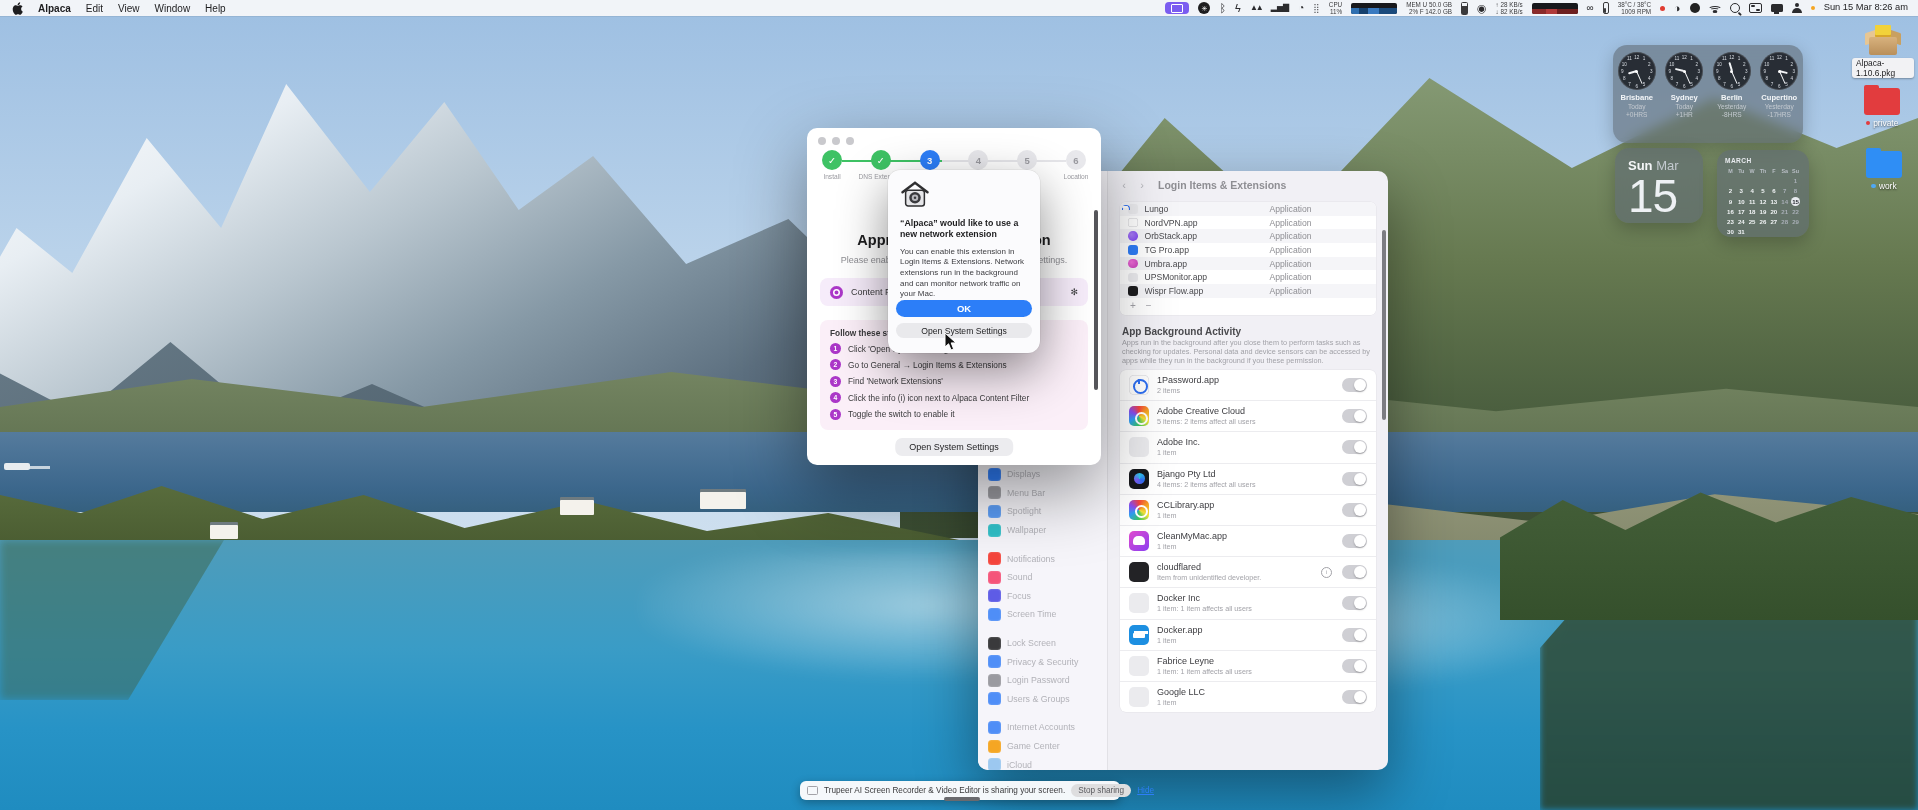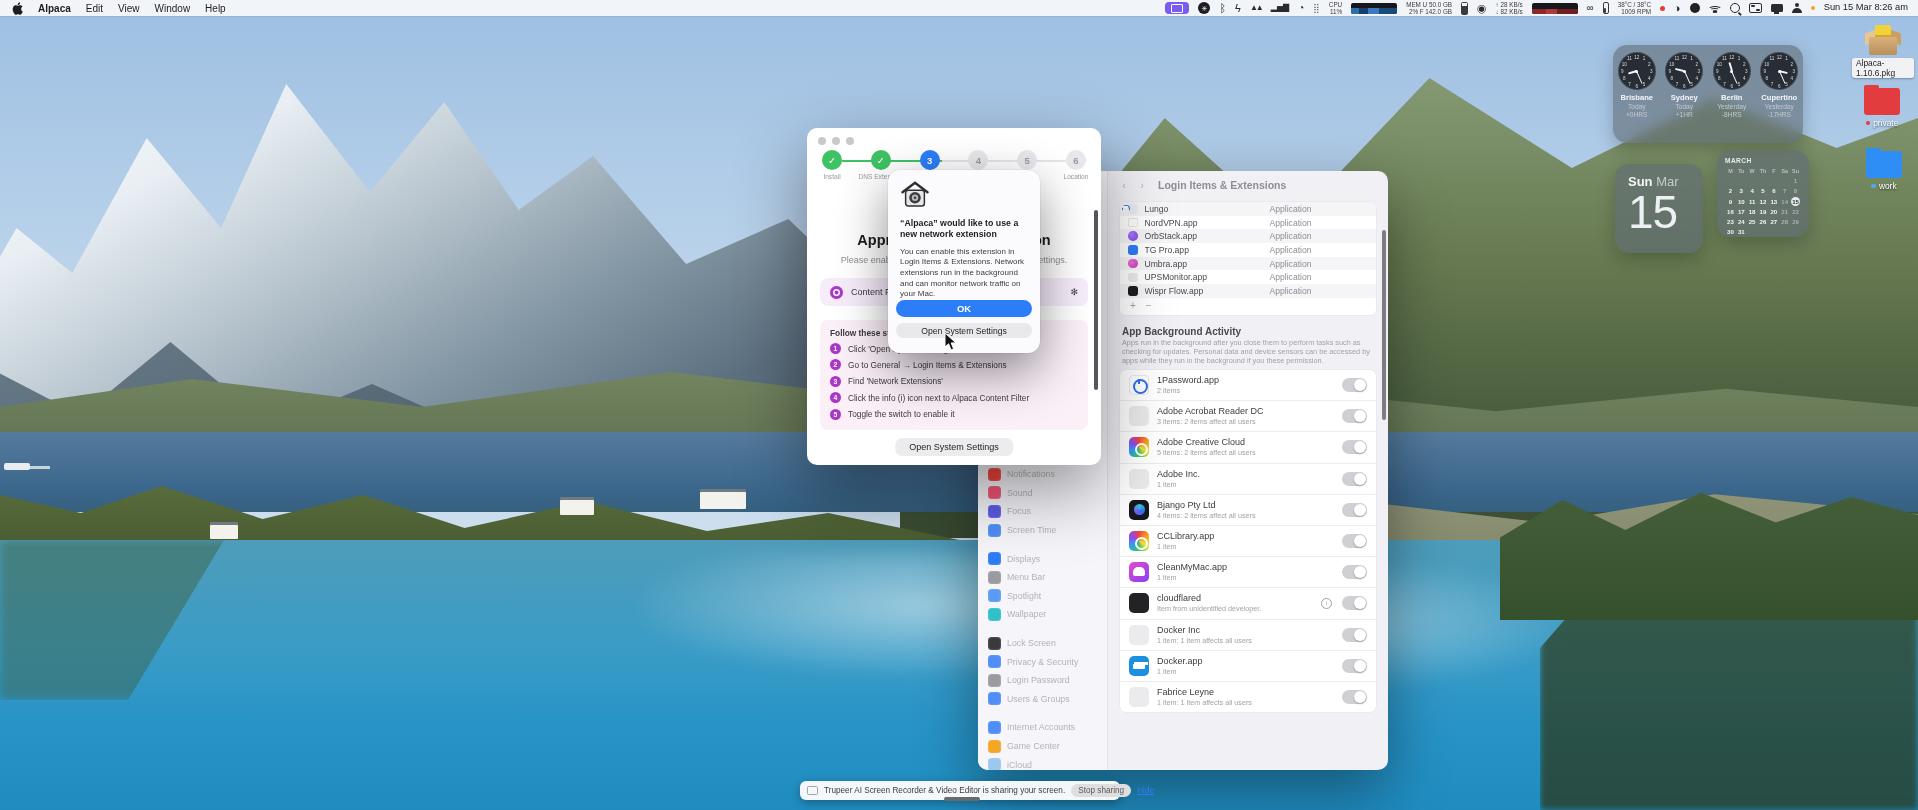--- a/index.html
+++ b/index.html
@@ -78,21 +78,21 @@
   
   .widget{background:rgba(96,106,116,.62);border-radius:14px;backdrop-filter:blur(6px);box-shadow:0 6px 18px rgba(0,0,0,.22);}
   #clockwidget{left:1613px;top:45px;width:190px;height:91px;display:flex;justify-content:space-around;align-items:flex-start;padding-top:7px;z-index:3;}
   .cl-col{display:flex;flex-direction:column;align-items:center;width:44px;}
   .cl-face{width:38px;height:38px;border-radius:50%;background:rgba(28,32,38,.88);position:relative;box-shadow:inset 0 0 0 1px rgba(255,255,255,.15);}
   .cl-num{position:absolute;font-size:4.6px;color:#d8dce2;transform:translate(-50%,-50%);}
   .cl-hand{position:absolute;left:50%;top:50%;background:#f2f4f6;border-radius:1px;transform-origin:50% 100%;}
   .cl-dot{position:absolute;left:50%;top:50%;width:3px;height:3px;margin:-1.5px;border-radius:50%;background:#fff;}
   .cl-city{font-size:7.6px;font-weight:bold;color:#f4f6f8;margin-top:3px;}
   .cl-day,.cl-off{font-size:6.6px;color:#c3c9cf;margin-top:1px;}
-  #datewidget{left:1615px;top:164px;width:88px;height:89px;padding:10px 0 0 13px;box-sizing:border-box;z-index:3;}
+  #datewidget{left:1615px;top:148px;width:88px;height:75px;padding:10px 0 0 13px;box-sizing:border-box;z-index:3;}
   .dw-top{font-size:13px;font-weight:bold;color:#f4f6f8;}
   .dw-top span{color:#c3c9cf;font-weight:normal;}
   .dw-big{font-size:46px;font-weight:300;color:#eef1f4;line-height:1.02;letter-spacing:-1px;}
   #monthwidget{left:1717px;top:150px;width:92px;height:87px;padding:7px 8px;box-sizing:border-box;z-index:3;}
   .mw-title{font-size:6.6px;font-weight:bold;color:#e8ebef;letter-spacing:.4px;}
   .mw-grid{display:grid;grid-template-columns:repeat(7,1fr);margin-top:2px;}
   .mw-cell{font-size:6.1px;font-weight:bold;color:#f2f4f6;text-align:center;height:10.2px;line-height:10.2px;position:relative;}
   .mw-cell.hd{color:#b9bfc6;font-weight:bold;font-size:5.4px;}
   .mw-cell.we{color:#a8aeb6;}
   .mw-cell.today{color:#2b2f35;}
@@ -416,52 +416,52 @@
         <span class="tagdot" style="background:#4fa8f5;"></span>
         <span>work</span>
       </div>
   </div>
 
   <div class="abs" id="settings">
     <div id="sb">
       <div id="sb-list">
           <div class="sb-group">
             <div class="sb-item">
+              <div class="sb-ic" style="background: rgb(46, 124, 246);"></div>
+              <div class="sb-lab">Displays</div>
+            </div>
+            <div class="sb-item">
+              <div class="sb-ic" style="background: rgb(154, 154, 160);"></div>
+              <div class="sb-lab">Menu Bar</div>
+            </div>
+            <div class="sb-item">
+              <div class="sb-ic" style="background: rgb(90, 156, 245);"></div>
+              <div class="sb-lab">Spotlight</div>
+            </div>
+            <div class="sb-item">
+              <div class="sb-ic" style="background: rgb(48, 192, 200);"></div>
+              <div class="sb-lab">Wallpaper</div>
+            </div>
+          </div>
+          <div class="sb-group">
+            <div class="sb-item">
               <div class="sb-ic" style="background: rgb(245, 69, 60);"></div>
               <div class="sb-lab">Notifications</div>
             </div>
             <div class="sb-item">
               <div class="sb-ic" style="background: rgb(245, 85, 122);"></div>
               <div class="sb-lab">Sound</div>
             </div>
             <div class="sb-item">
               <div class="sb-ic" style="background: rgb(94, 92, 230);"></div>
               <div class="sb-lab">Focus</div>
             </div>
             <div class="sb-item">
               <div class="sb-ic" style="background: rgb(79, 142, 247);"></div>
               <div class="sb-lab">Screen Time</div>
-            </div>
-          </div>
-          <div class="sb-group">
-            <div class="sb-item">
-              <div class="sb-ic" style="background: rgb(46, 124, 246);"></div>
-              <div class="sb-lab">Displays</div>
-            </div>
-            <div class="sb-item">
-              <div class="sb-ic" style="background: rgb(154, 154, 160);"></div>
-              <div class="sb-lab">Menu Bar</div>
-            </div>
-            <div class="sb-item">
-              <div class="sb-ic" style="background: rgb(90, 156, 245);"></div>
-              <div class="sb-lab">Spotlight</div>
-            </div>
-            <div class="sb-item">
-              <div class="sb-ic" style="background: rgb(48, 192, 200);"></div>
-              <div class="sb-lab">Wallpaper</div>
             </div>
           </div>
           <div class="sb-group">
             <div class="sb-item">
               <div class="sb-ic" style="background: rgb(58, 58, 60);"></div>
               <div class="sb-lab">Lock Screen</div>
             </div>
             <div class="sb-item">
               <div class="sb-ic" style="background: rgb(79, 142, 247);"></div>
               <div class="sb-lab">Privacy &amp; Security</div>
@@ -539,30 +539,20 @@
           </div>
         </div>
       <div id="bg-head">App Background Activity</div>
       <div id="bg-desc">Apps run in the background after you close them to perform tasks such as checking for updates. Personal data and device sensors can be accessed by apps while they run in the background if you these permission.</div>
       <div id="bg-card">
           <div class="bg-row">
             <div class="bg-ic ic-1pw"></div>
             <div class="bg-txt">
               <div class="bg-name">1Password.app</div>
               <div class="bg-sub">2 items</div>
-            </div>
-            <div class="tg on">
-              <i></i>
-            </div>
-          </div>
-          <div class="bg-row">
-            <div class="bg-ic ic-plain"></div>
-            <div class="bg-txt">
-              <div class="bg-name">Adobe Acrobat Reader DC</div>
-              <div class="bg-sub">3 items: 2 items affect all users</div>
             </div>
             <div class="tg on">
               <i></i>
             </div>
           </div>
           <div class="bg-row">
             <div class="bg-ic ic-rainbow"></div>
             <div class="bg-txt">
               <div class="bg-name">Adobe Creative Cloud</div>
               <div class="bg-sub">5 items: 2 items affect all users</div>

